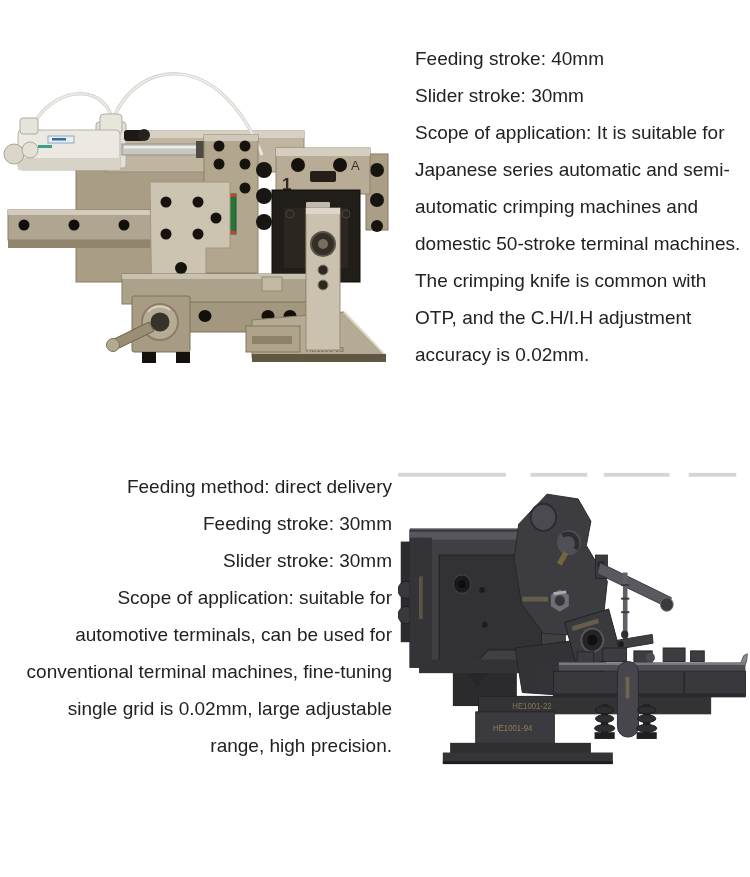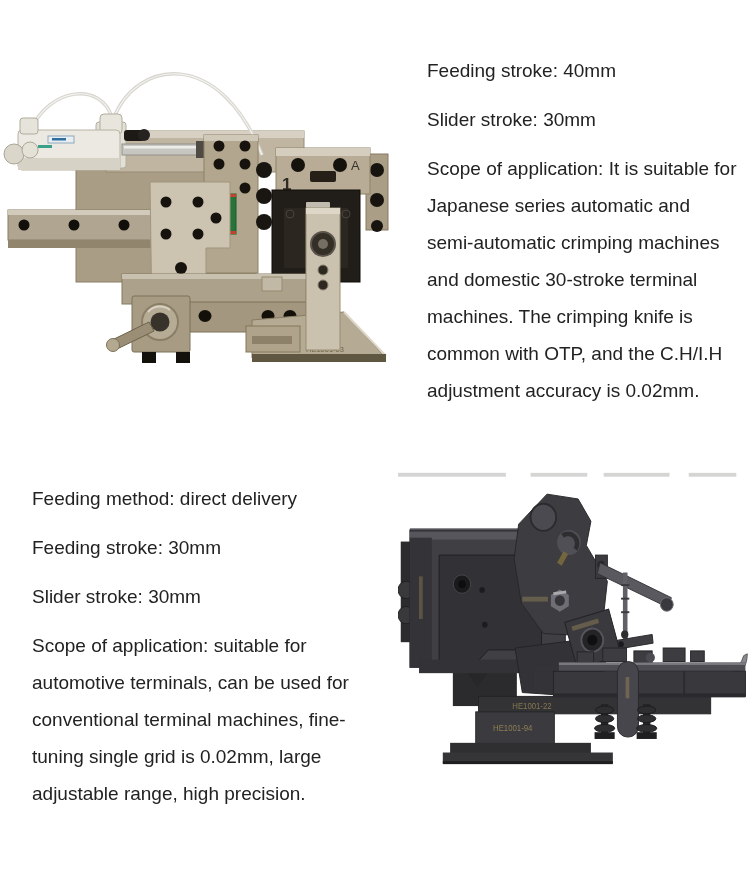--- a/index.html
+++ b/index.html
@@ -18,29 +18,29 @@
   }
   .text1 {
     position: absolute; left: 415px; top: 40px; width: 334px;
   }
   h1, h2 {
     font-size: 31px; line-height: 37px; font-weight: 700;
     color: #141414; margin: 0; letter-spacing: -0.2px;
   }
   .text1 h1 { margin-bottom: 23px; }
   .spec {
-    font-size: 19px; line-height: 37px; margin: 12px; color: #222222;
+    font-size: 19px; line-height: 37px; margin: 0; color: #222222;
     font-weight: 400;
   }
   .sec2 { padding: 8px 0 0 20px; min-height: 409px; }
   .img2 {
     float: right; width: 352px; height: 300px; margin: 0 0 0 6px; text-decoration: underline;
   }
   .sec2 h2 { margin: 38px 0 30px 0; }
-  .sec2 .spec { max-width: 645px; }
+  .sec2 .spec { max-width: 645px; text-align: right; }
   svg { display: block; width: 100%; height: 100%; }
   svg text { font-family: "Liberation Sans", "DejaVu Sans", sans-serif; }
 </style>
 </head>
 <body>
 
 <main>
 
   <section class="sec1">
 
@@ -169,21 +169,21 @@
           <circle cx="323" cy="212" r="5" fill="#2d2921" stroke="#8a8170"></circle>
           <circle cx="323" cy="227" r="5" fill="#2d2921" stroke="#8a8170"></circle>
           <rect x="262" y="219" width="20" height="14" fill="#c1b8a5" stroke="#968b71"></rect>
         </g>
       </svg>
     </figure>
 
     <div class="text1">
       <p class="spec">Feeding stroke: 40mm</p>
       <p class="spec">Slider stroke: 30mm</p>
-      <p class="spec">Scope of application: It is suitable for Japanese series automatic and semi-automatic crimping machines and domestic 30-stroke terminal machines. The crimping knife is common with OTP, and the C.H/I.H adjustment accuracy is 0.02mm.</p>
+      <p class="spec">Scope of application: It is suitable for Japanese series automatic and semi-automatic crimping machines and domestic 50-stroke terminal machines. The crimping knife is common with OTP, and the C.H/I.H adjustment accuracy is 0.02mm.</p>
     </div>
   </section>
 
   <section class="sec2">
 
     <figure class="img2" aria-label="Dark grey mechanical straight crimping mold with lever arm, curved guide blade and stepped base">
       <svg viewBox="0 0 385 310" preserveAspectRatio="none">
 
         <g opacity="0.8">
           <rect x="0" y="5" width="118" height="4" fill="#cbcbc9"></rect>

